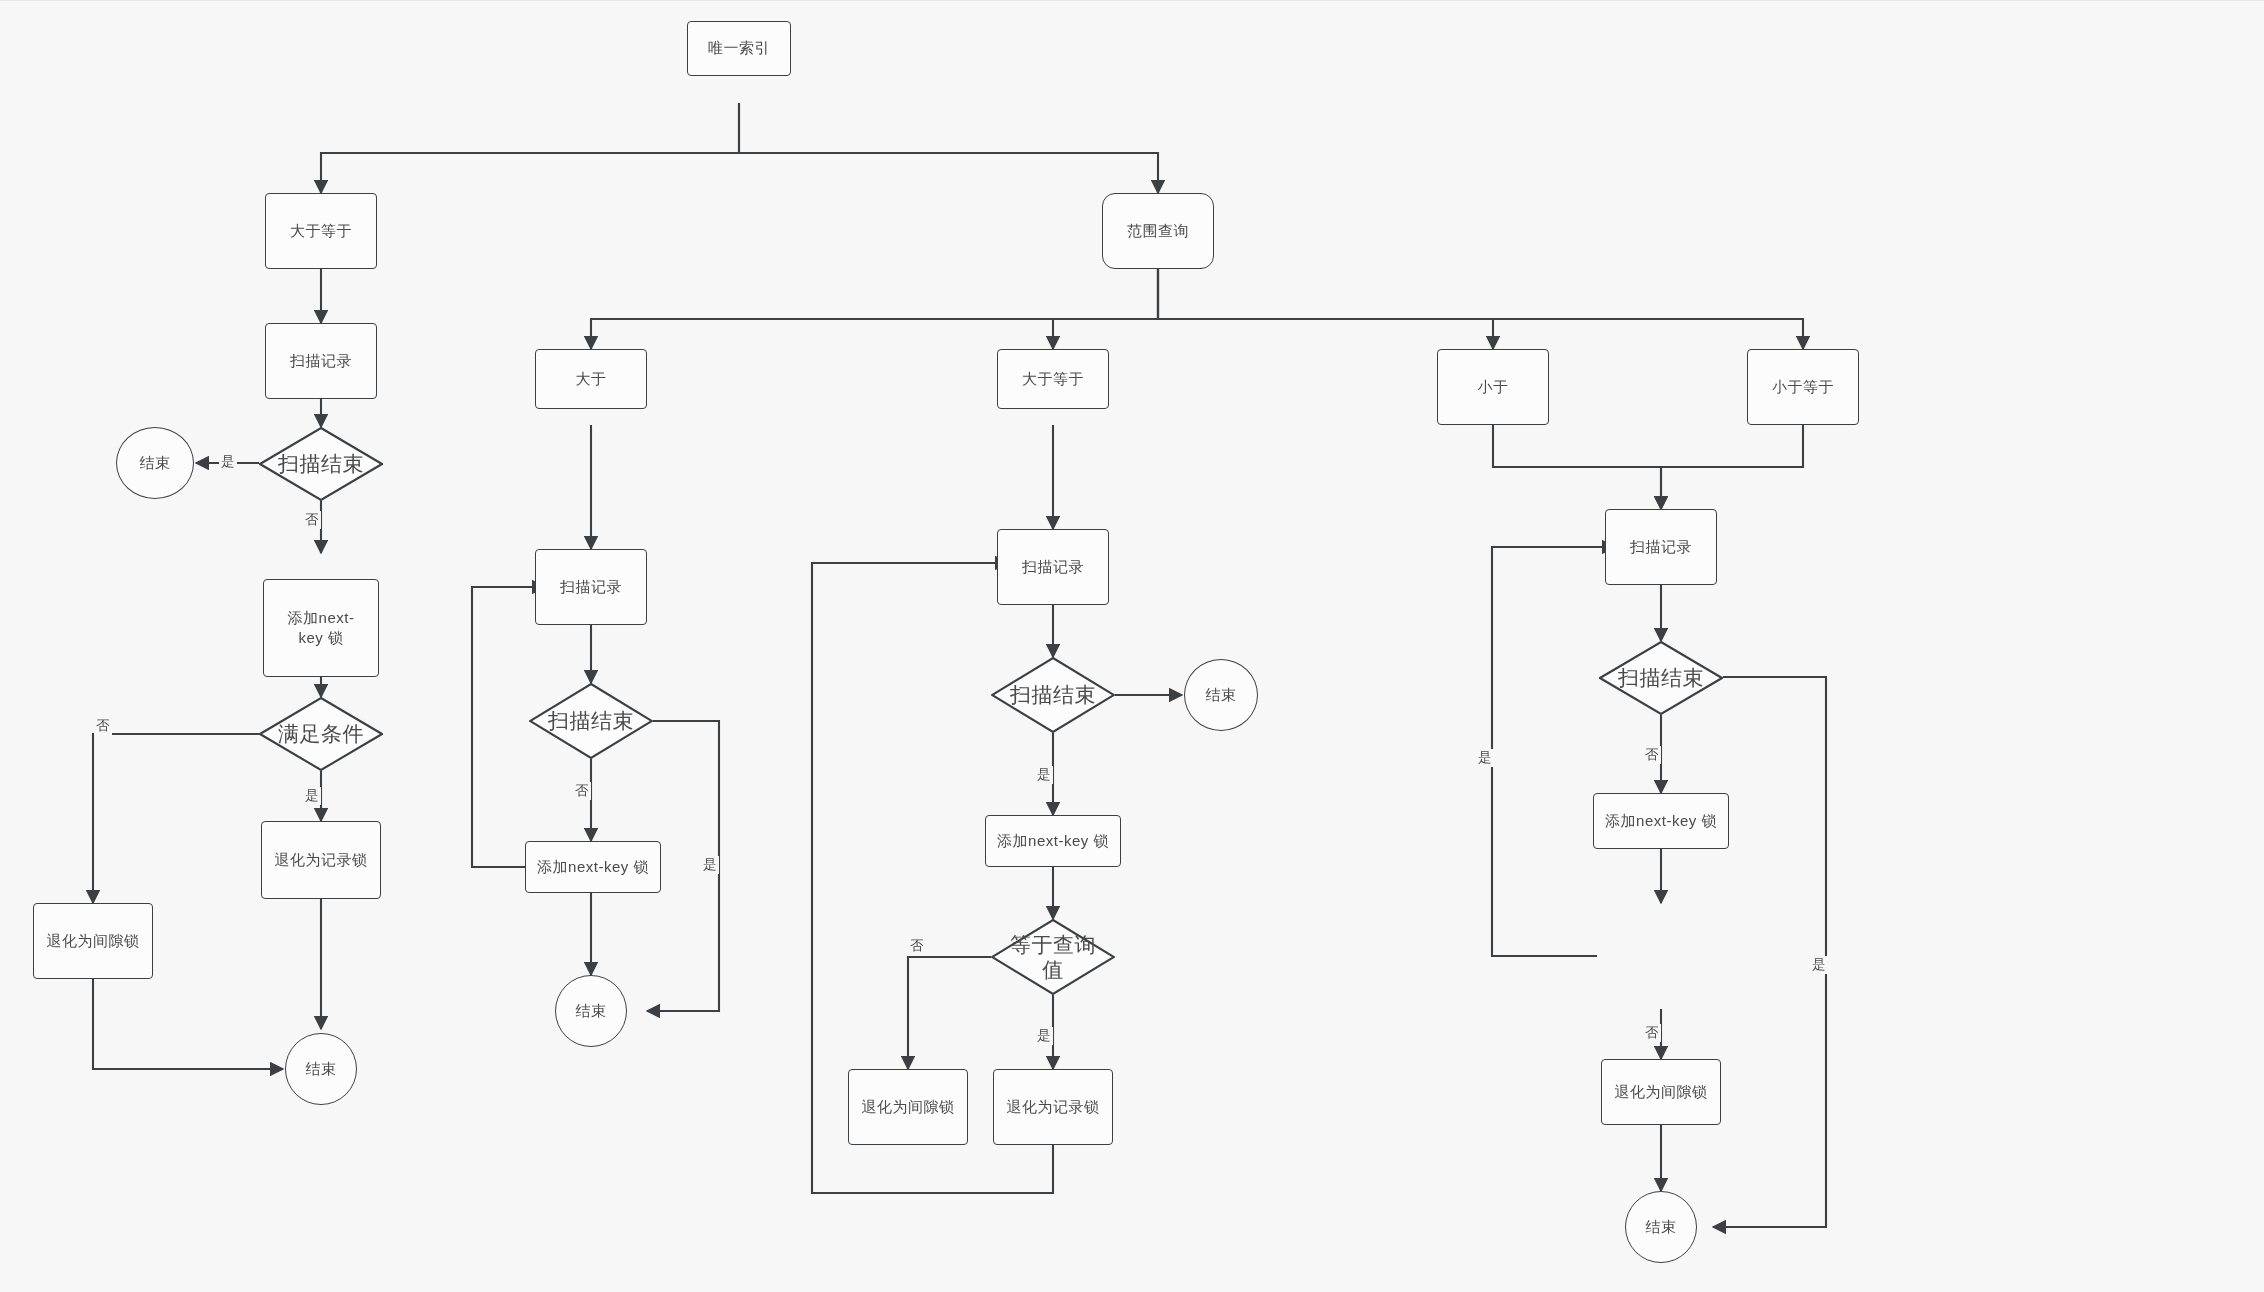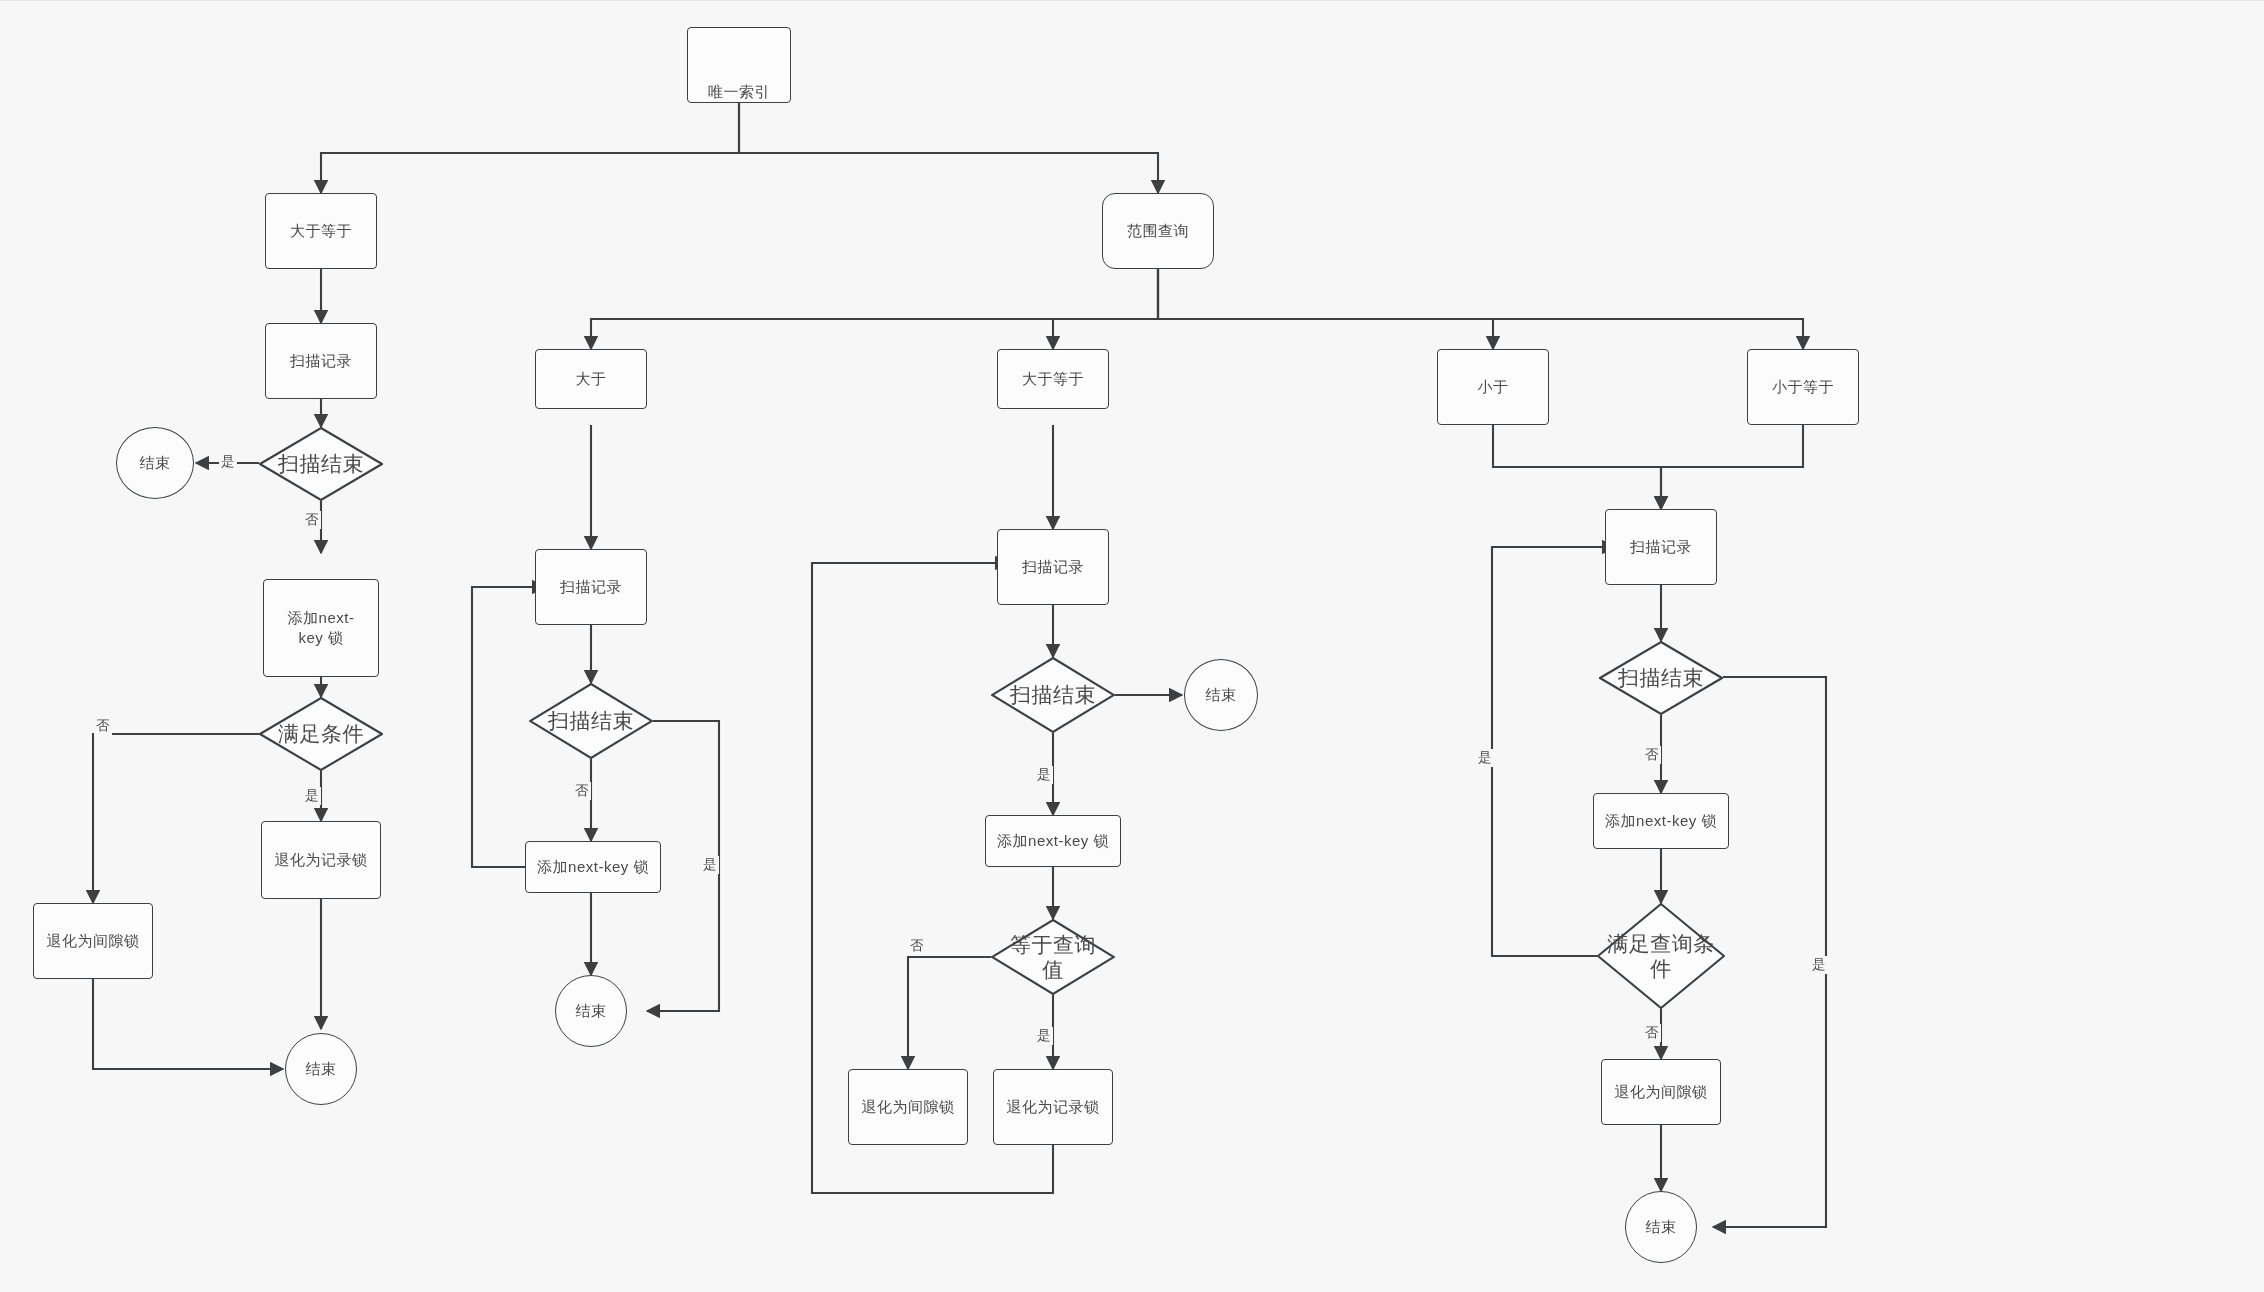--- a/index.html
+++ b/index.html
@@ -124,21 +124,21 @@
       <path d="M1661,584 L1661,640"></path>
       <path d="M1661,714 L1661,792"></path>
       <path d="M1661,848 L1661,902"></path>
       <path d="M1661,1008 L1661,1058"></path>
       <path d="M1661,1124 L1661,1190"></path>
       <path d="M1597,955 L1492,955 L1492,546 L1615,546"></path>
       <path d="M1723,676 L1826,676 L1826,1226 L1713,1226"></path>
     </g>
   </svg>
 
-  <div class="node rect" style="left:687px;top:26px;width:104px;height:76px;align-items:flex-end;">
+  <div class="node rect" style="left:687px;top:20px;width:104px;height:55px;">
     <span>唯一索引</span>
   </div>
 
   <div class="node rect" style="left:265px;top:192px;width:112px;height:76px;">
     <span>大于等于</span>
   </div>
   <div class="node rect" style="left:1102px;top:192px;width:112px;height:76px;border-radius:13px;">
     <span>范围查询</span>
   </div>
 
@@ -241,27 +241,20 @@
     <span>扫描记录</span>
   </div>
   <div class="node dia" style="left:1599px;top:640px;width:124px;height:74px;">
     <svg class="dshape" viewBox="0 0 124 74" preserveAspectRatio="none">
       <polygon points="62,1 123,37 62,73 1,37" fill="#fcfcfc" stroke="#3c4043" stroke-width="2.1"></polygon>
     </svg>
     <span class="dlabel">扫描结束</span>
   </div>
   <div class="node rect" style="left:1593px;top:792px;width:136px;height:56px;">
     <span>添加next-key 锁</span>
-  </div>
-  <div class="node dia" style="left:1597px;top:902px;width:128px;height:106px;">
-    <svg class="dshape" viewBox="0 0 128 106" preserveAspectRatio="none">
-      <polygon points="64,1 127,53 64,105 1,53" fill="#fcfcfc" stroke="#3c4043" stroke-width="2.1"></polygon>
-    </svg>
-    <span class="dlabel">满足查询条
-件</span>
   </div>
   <div class="node rect" style="left:1601px;top:1058px;width:120px;height:66px;">
     <span>退化为间隙锁</span>
   </div>
   <div class="node term" style="left:1625px;top:1190px;width:72px;height:72px;">
     <span>结束</span>
   </div>
 
   <div class="elabel" style="left:219px;top:452px;">是</div>
   <div class="elabel" style="left:303px;top:510px;">否</div>

